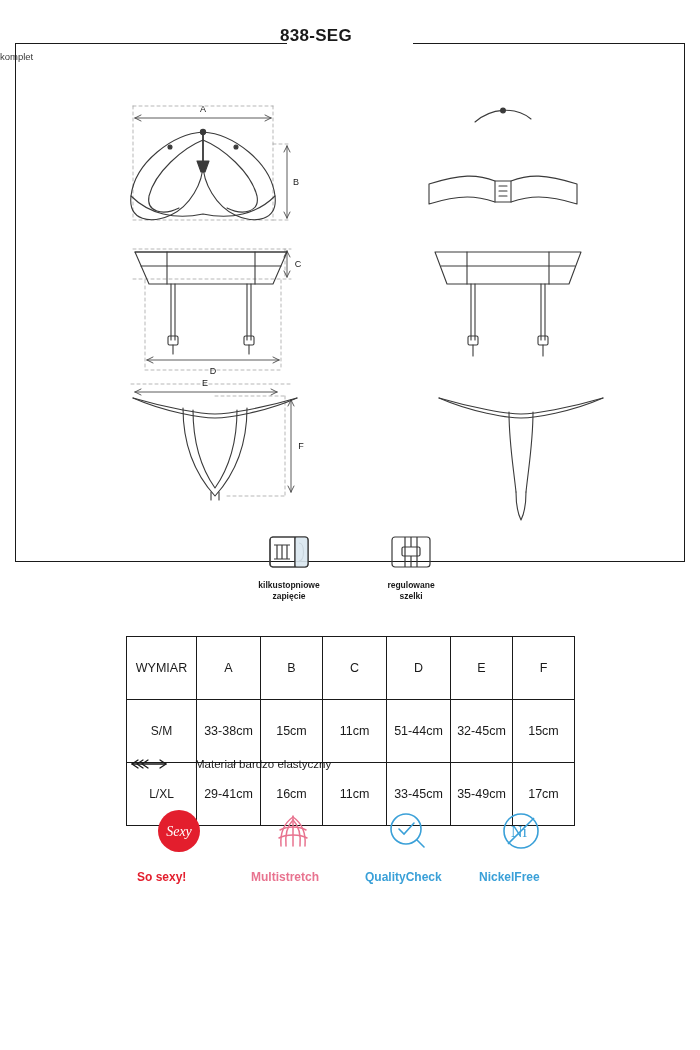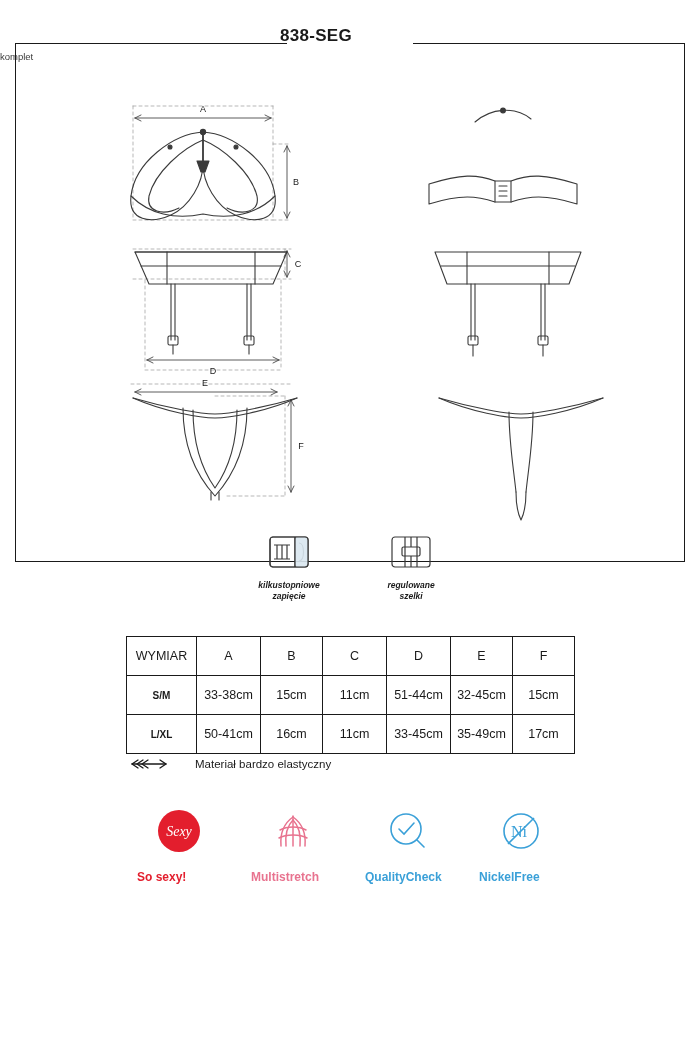--- a/index.html
+++ b/index.html
@@ -76,21 +76,20 @@
     position: absolute;
     left: 0; top: 528px;
     width: 700px;
     display: flex;
     justify-content: center;
     gap: 26px;
   }
   .feature {
     width: 96px;
     text-align: center;
-    font-style: italic;
   }
   .feature .glyph {
     height: 48px;
     display: flex;
     align-items: center;
     justify-content: center;
   }
   .feature .cap {
     font-size: 8.5px;
     font-weight: bold;
@@ -104,25 +103,24 @@
     left: 126px; top: 636px;
     width: 448px;
     border-collapse: collapse;
     table-layout: fixed;
   }
   .size-table td {
     border: 1px solid #1a1a1a;
     height: 38px;
     text-align: center;
     font-size: 12.5px;
-    padding: 0 2px;
+    padding: 12px 2px;
   }
   .size-table .row-head {
-    font-size: 10px;
-    font-weight: bold;
+    font-size: 12px;
   }
   .size-table col.c0 { width: 70px; }
   .size-table col.c1 { width: 64px; }
   .size-table col.c2 { width: 62px; }
   .size-table col.c3 { width: 64px; }
   .size-table col.c4 { width: 64px; }
   .size-table col.c5 { width: 62px; }
   .size-table col.c6 { width: 62px; }
 
   
@@ -385,21 +383,21 @@
         <td class="row-head">S/M</td>
         <td>33-38cm</td>
         <td>15cm</td>
         <td>11cm</td>
         <td>51-44cm</td>
         <td>32-45cm</td>
         <td>15cm</td>
       </tr>
       <tr>
         <td class="row-head">L/XL</td>
-        <td>50-41cm</td>
+        <td>29-41cm</td>
         <td>16cm</td>
         <td>11cm</td>
         <td>33-45cm</td>
         <td>35-49cm</td>
         <td>17cm</td>
       </tr>
     </tbody>
   </table>
 
   <div class="elastic-note">

